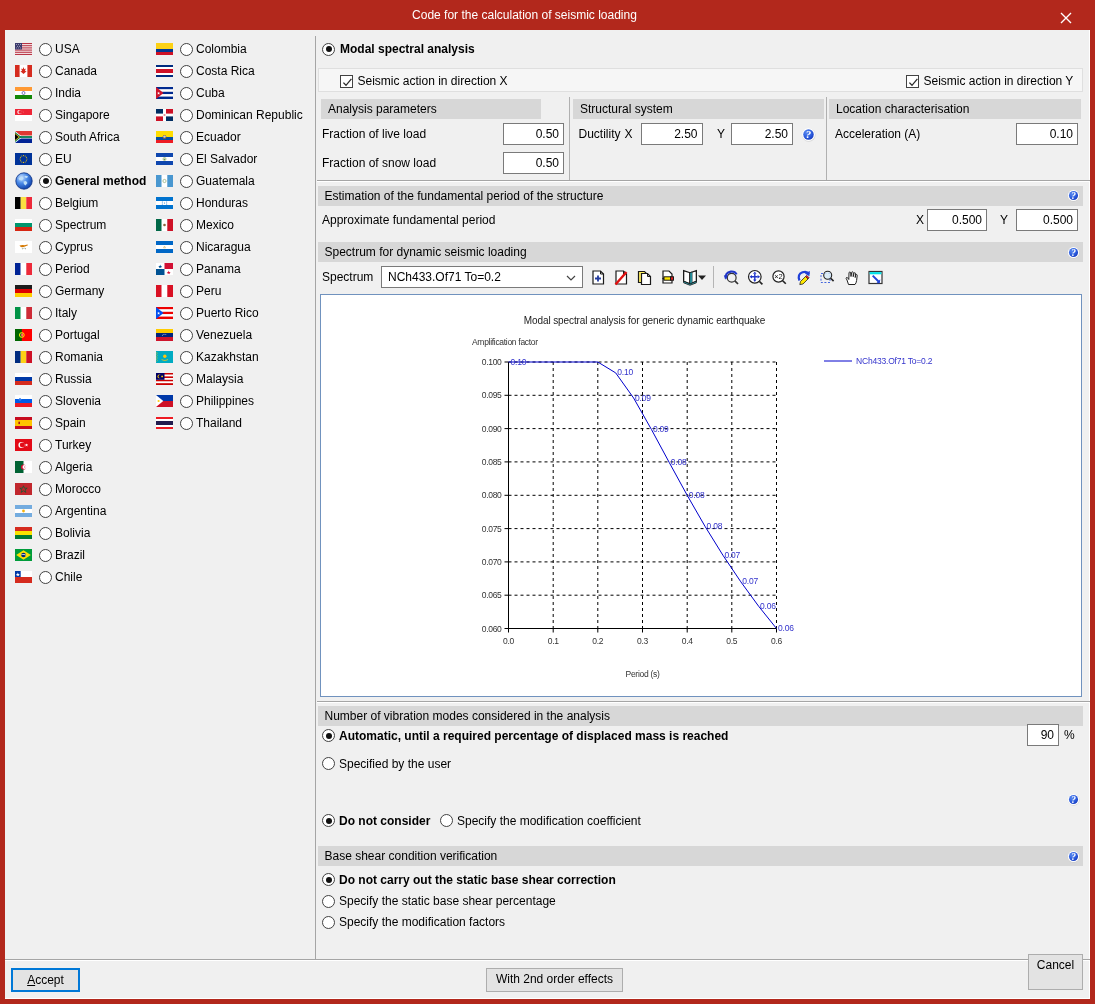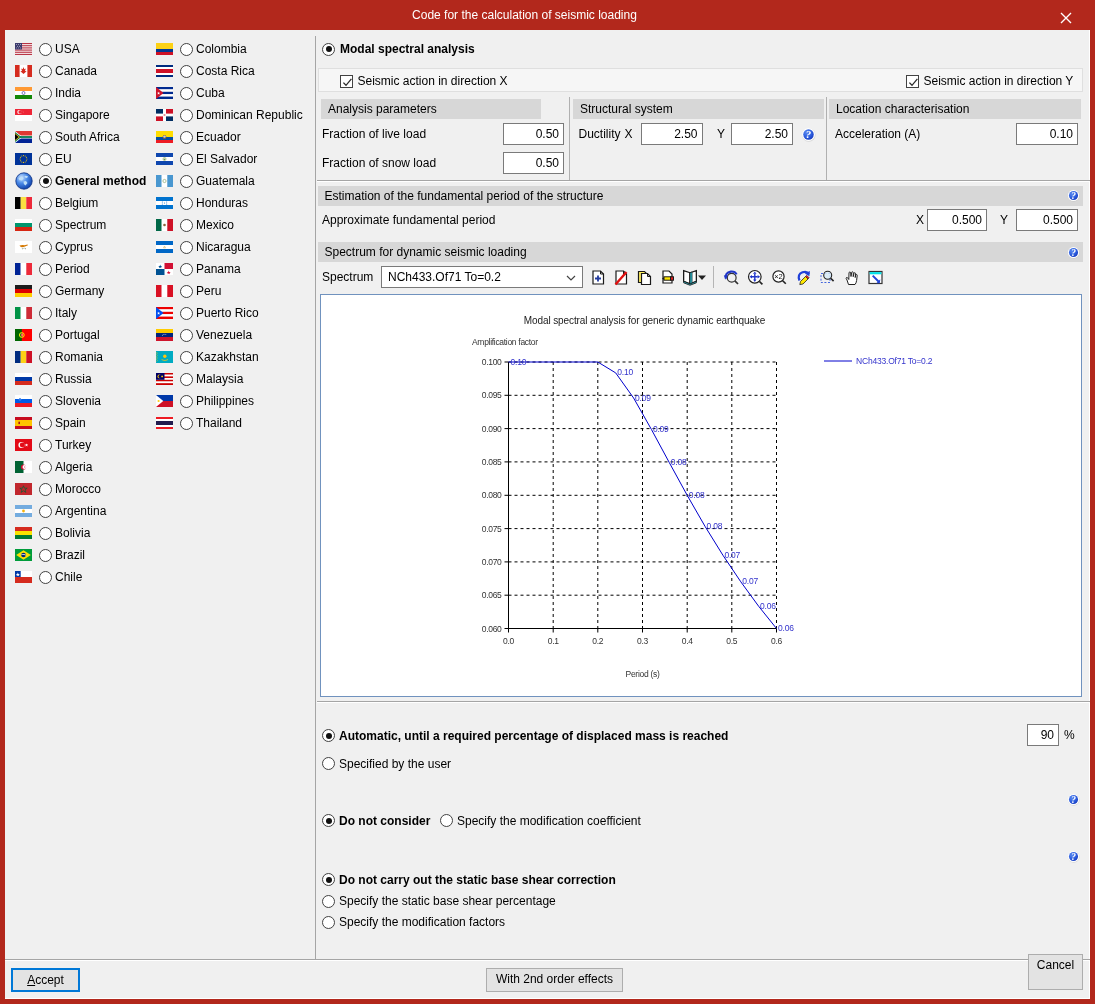--- a/index.html
+++ b/index.html
@@ -734,20 +734,21 @@
           <text x="421.3" y="289.3" class="dl">0.07</text>
           <text x="439.1" y="313.7" class="dl">0.06</text>
           <text x="457.0" y="336.0" class="dl">0.06</text>
 <line x1="503" y1="66" x2="531" y2="66" stroke="#0000CC" stroke-width="1"></line>
 <text x="535" y="69" class="dl">NCh433.Of71 To=0.2</text>
 <text x="321.5" y="382" text-anchor="middle" class="ax">Period (s)</text>
 </svg>
       </div>
 
 <div class="groove" style="left:317px;top:700.5px;width:773px"></div>
+<div class="band" style="left:317.5px;top:705.5px;width:765px">Number of vibration modes considered in the analysis</div>
 <div class="rad" style="left:322.2px;top:729.2px">
         <div class="raddot"></div>
       </div>
 <div class="lbl b" style="left:339px;top:727.5px">Automatic, until a required percentage of displaced mass is reached</div>
 <div class="inp" style="left:1027px;top:723.5px;width:32px">90</div>
 <div class="lbl" style="left:1064px;top:727px">%</div>
 <div class="rad" style="left:322.2px;top:757.2px"></div>
 <div class="lbl" style="left:339px;top:755.5px">Specified by the user</div>
 
 <svg class="abs" style="left:1066.5px;top:792.5px" width="13" height="13" viewBox="0 0 16 16">
@@ -763,20 +764,21 @@
         <circle cx="8" cy="8" r="5.6" fill="url(#hg1073)"></circle>
         <text x="8" y="12.2" text-anchor="middle" font-family="Liberation Serif" font-style="italic" font-weight="bold" font-size="11.5" fill="#FFFFFF">?</text>
       </svg>
 <div class="rad" style="left:322.2px;top:814.0px">
         <div class="raddot"></div>
       </div>
 <div class="lbl b" style="left:339px;top:812.5px">Do not consider</div>
 <div class="rad" style="left:439.9px;top:814.0px"></div>
 <div class="lbl" style="left:457px;top:812.5px">Specify the modification coefficient</div>
 
+<div class="band" style="left:317.5px;top:846px;width:765px">Base shear condition verification</div>
 <svg class="abs" style="left:1066.5px;top:849.5px" width="13" height="13" viewBox="0 0 16 16">
         <defs>
           <radialGradient id="hg1073" cx="35%" cy="30%" r="80%">
             <stop offset="0%" stop-color="#5B8BF0"></stop>
             <stop offset="60%" stop-color="#2B5BDD"></stop>
             <stop offset="100%" stop-color="#1436B8"></stop>
           </radialGradient>
         </defs>
         <circle cx="8.3" cy="8.6" r="7.2" fill="#BFBFBF" opacity="0.55"></circle>
         <circle cx="8" cy="8" r="6.9" fill="#FFFFFF"></circle>

